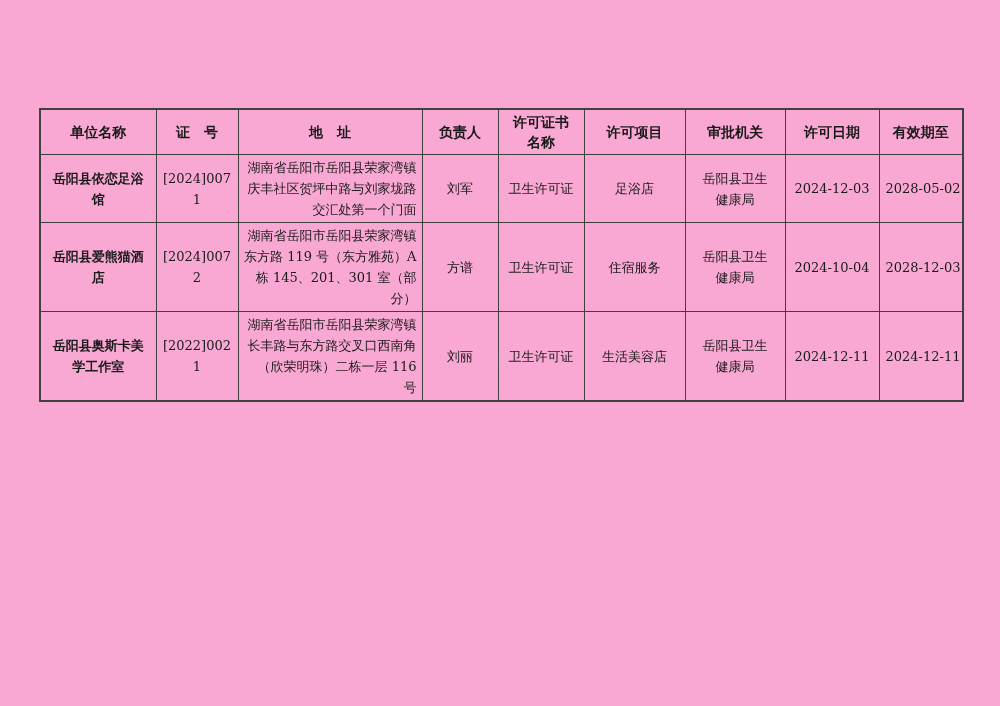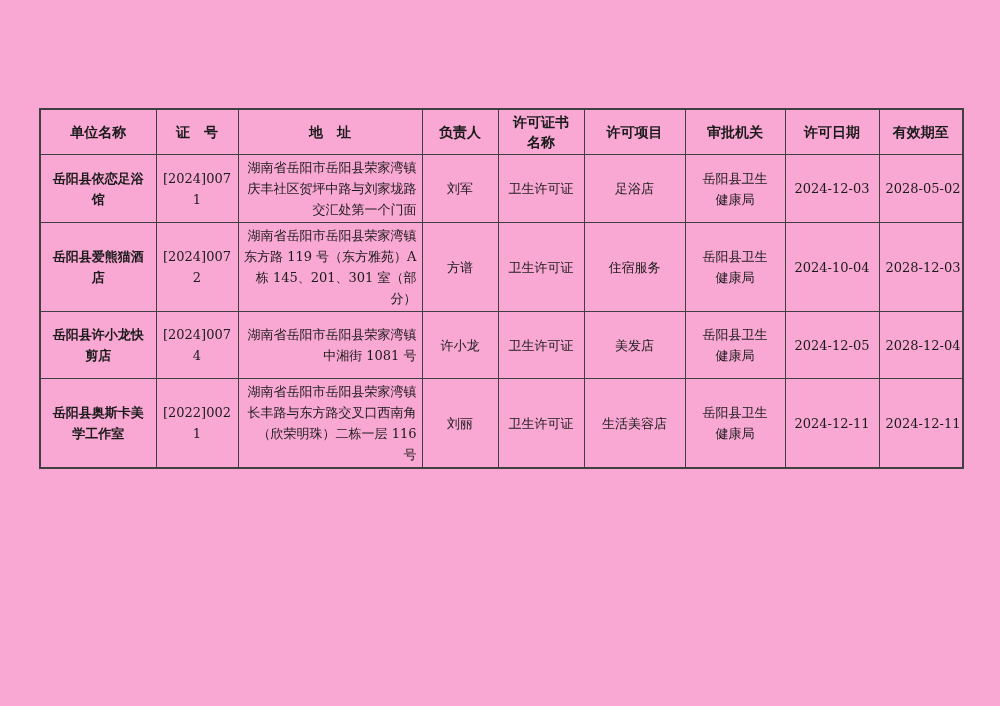--- a/index.html
+++ b/index.html
@@ -96,31 +96,20 @@
         <td>岳阳县爱熊猫酒店</td>
         <td>[2024]0072</td>
         <td>湖南省岳阳市岳阳县荣家湾镇东方路 119 号（东方雅苑）A 栋 145、201、301 室（部分）</td>
         <td>方谱</td>
         <td>卫生许可证</td>
         <td>住宿服务</td>
         <td>岳阳县卫生健康局</td>
         <td>2024-10-04</td>
         <td>2028-12-03</td>
       </tr>
-      <tr style="height:67px">
-        <td>岳阳县许小龙快剪店</td>
-        <td>[2024]0074</td>
-        <td>湖南省岳阳市岳阳县荣家湾镇中湘街 1081 号</td>
-        <td>许小龙</td>
-        <td>卫生许可证</td>
-        <td>美发店</td>
-        <td>岳阳县卫生健康局</td>
-        <td>2024-12-05</td>
-        <td>2028-12-04</td>
-      </tr>
       <tr style="height:68px">
         <td>岳阳县奥斯卡美学工作室</td>
         <td>[2022]0021</td>
         <td>湖南省岳阳市岳阳县荣家湾镇长丰路与东方路交叉口西南角（欣荣明珠）二栋一层 116 号</td>
         <td>刘丽</td>
         <td>卫生许可证</td>
         <td>生活美容店</td>
         <td>岳阳县卫生健康局</td>
         <td>2024-12-11</td>
         <td>2024-12-11</td>

